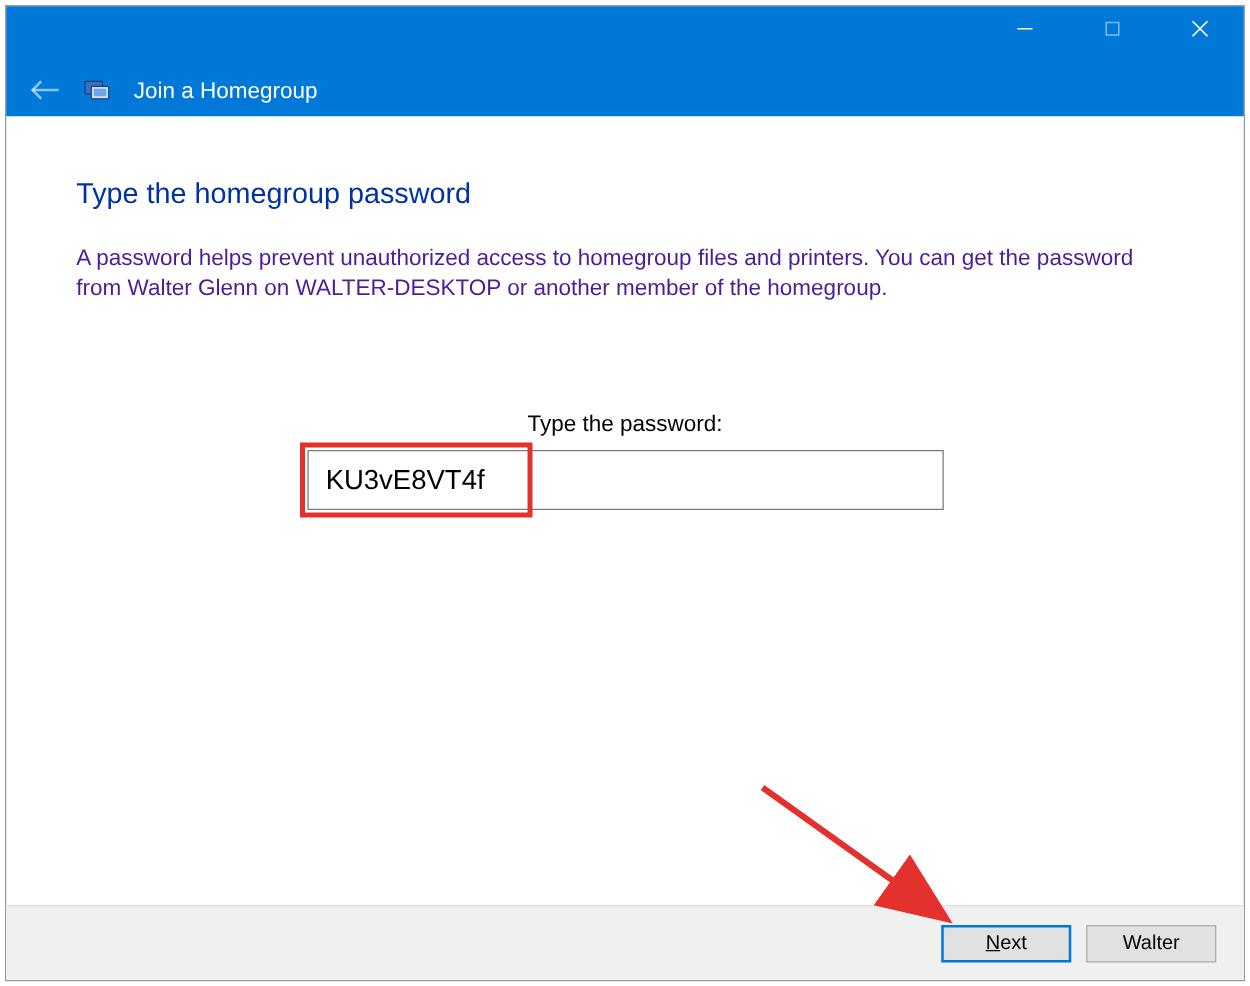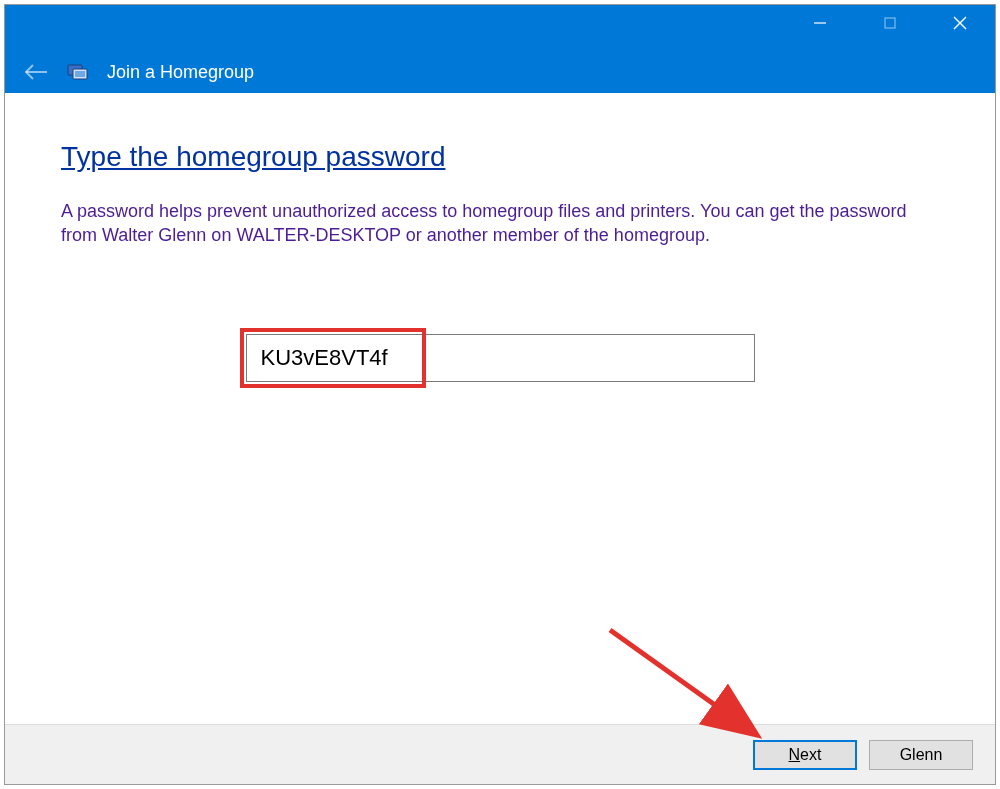--- a/index.html
+++ b/index.html
@@ -75,24 +75,23 @@
       display: flex; align-items: center; justify-content: center;
       font-family: inherit;
     }
     .btn.primary {
       background: #e1e1e1;
       border: 2px solid #0078d7;
     }
     .btn .ul { text-decoration: underline; }
     .heading {
       color: #0033a0;
-      font-size: 28px;
+      font-size: 23px;
       font-weight: 400;
       margin-bottom: 26px;
-      text-decoration: underline;
     }
     .desc {
       color: #4c1d95;
       font-size: 18px;
       line-height: 1.35;
       max-width: 870px;
     }
     .pwd-block {
       margin-top: 86px;
       text-align: center;
@@ -168,33 +167,34 @@
       </span>
       <span>Join a Homegroup</span>
     </div>
   </div>
 
   <div class="content">
     <h1 class="heading">Type the homegroup password</h1>
     <p class="desc">A password helps prevent unauthorized access to homegroup files and printers. You can get the password from Walter Glenn on WALTER-DESKTOP or another member of the homegroup.</p>
 
     <div class="pwd-block">
+      <label class="pwd-label">Type the password:</label>
       <span class="pwd-wrap">
         <input class="pwd-input" type="text" value="KU3vE8VT4f" style="">
         <span class="red-box"></span>
       </span>
     </div>
   </div>
 
   <div class="footer">
     <button class="btn primary">
       <span class="ul">N</span>
         <span>ext</span>
     </button>
-    <button class="btn">Glenn</button>
+    <button class="btn">Walter</button>
   </div>
 
 </div>
 
 <svg class="arrow" width="200" height="140" style="left:600px; top:620px;">
   <defs>
     <marker id="ah" markerWidth="14" markerHeight="14" refX="9" refY="5" orient="auto">
       <polygon points="0,0 12,5 0,10" fill="#e3322e"></polygon>
     </marker>
   </defs>

